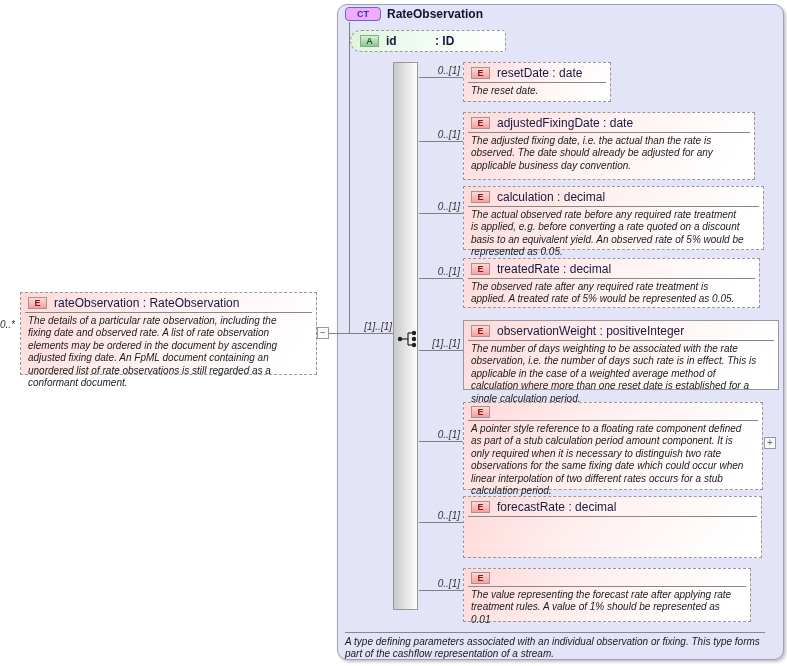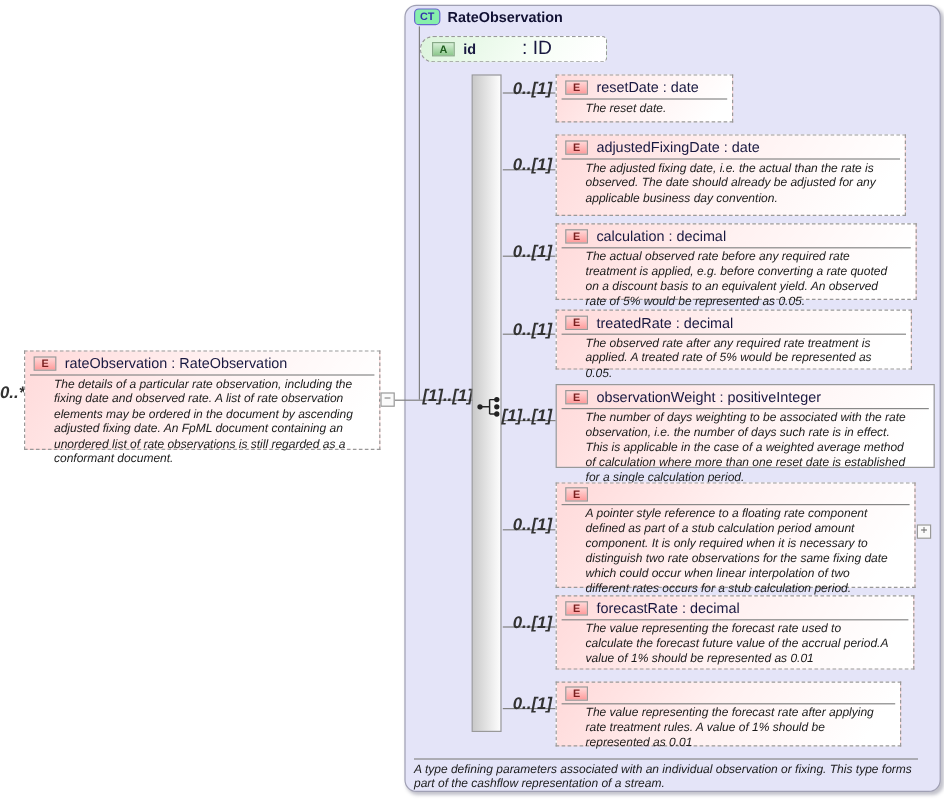--- a/index.html
+++ b/index.html
@@ -7,22 +7,22 @@
   #canvas { position:relative; width:787px; height:666px; background:#ffffff; overflow:hidden; }
 
   
   .ct-container {
     position:absolute; left:337px; top:4px; width:447px; height:656px;
     background:#e4e4f8; border:1px solid #a0a0b4; border-radius:10px;
     box-shadow:2px 2px 3px rgba(120,120,140,.45);
   }
   .ct-header { position:absolute; left:345px; top:7px; display:flex; align-items:center; gap:6px; }
   .ct-badge {
-    display:inline-block; width:22px; height:14px; line-height:12px; text-align:center;
-    font-size:9px; font-weight:bold; color:#3333aa; background:#86efac;
+    display:inline-block; width:36px; height:14px; line-height:12px; text-align:center;
+    font-size:9px; font-weight:bold; color:#3333aa; background:#f0abfc;
     border:1px solid #6666cc; border-radius:4px;
   }
   .ct-title { font-size:12px; font-weight:bold; color:#111133; }
 
   
   .e-badge {
     display:inline-block; width:19px; height:12px; line-height:11px; text-align:center;
     font-size:9px; font-weight:bold; color:#7a1f1f;
     background:linear-gradient(#ffd8d8,#ff9c9c); border:1px solid #999999; flex:0 0 auto;
   }
@@ -35,44 +35,44 @@
   
   .el-box {
     position:absolute;
     background:linear-gradient(125deg,#ffd9d9 0%,#fff1f1 45%,#ffffff 90%);
     border:1px dashed #999999;
   }
   .el-box.required { border-style:solid; }
   .el-header { display:flex; align-items:center; gap:7px; padding:3px 5px 2px 7px; }
   .el-title { font-size:12px; font-weight:normal; color:#181840; white-space:nowrap; }
   .el-rule { border:0; border-top:1px solid #888888; margin:0 4px; }
-  .el-doc { padding:2px 18px 3px 7px; font-size:10px; font-style:italic; color:#1a1a1a; line-height:1.24;margin-left:17px; }
+  .el-doc { padding:2px 18px 3px 7px; font-size:10px; font-style:italic; color:#1a1a1a; line-height:1.24; }
 
   
   .attr-box {
     position:absolute; left:350px; top:30px; width:156px; height:22px;
     background:linear-gradient(125deg,#dcf4dc 0%,#f4fdf4 55%,#ffffff 95%);
     border:1px dashed #999999; border-radius:11px 4px 4px 11px;
     display:flex; align-items:center; gap:7px; padding:0 5px 0 9px;
   }
   .attr-name { font-size:12px; font-weight:bold; color:#181840; width:42px; }
-  .attr-type { font-size:16px; font-weight:normal; color:#181840; }
+  .attr-type { font-size:12px; font-weight:bold; color:#181840; }
 
   
   .seq-bar {
     position:absolute; left:393px; top:62px; width:25px; height:548px;
     background:linear-gradient(to right,#c9c9c9,#fdfdfd);
     border:1px solid #999999;
   }
 
   
   .hline { position:absolute; border-top:1px solid #808080; height:0; }
   .vline { position:absolute; border-left:1px solid #808080; width:0; }
   .card-label {
-    position:absolute; font-size:14px; font-style:italic; font-weight:bold;
+    position:absolute; font-size:10px; font-style:italic; font-weight:normal;
     color:#333333; text-align:right; white-space:nowrap;
   }
 
   
   .toggle {
     position:absolute; width:12px; height:12px; background:#fafafa;
     border:1px solid #999999; color:#666666; font-size:10px; line-height:10px;
     text-align:center; cursor:pointer;
   }
 
@@ -198,21 +198,20 @@
     <div class="el-doc">A pointer style reference to a floating rate component defined as part of a stub calculation period amount component. It is only required when it is necessary to distinguish two rate observations for the same fixing date which could occur when linear interpolation of two different rates occurs for a stub calculation period.</div>
   </div>
   <div class="toggle" style="left:764px; top:437px;">+</div>
 
   <div class="el-box" style="left:463px; top:496px; width:299px; height:62px;">
     <div class="el-header">
       <span class="e-badge">E</span>
       <span class="el-title"><span>forecastRate</span><span> : </span><span>decimal</span></span>
     </div>
     <hr class="el-rule">
-    <div class="el-doc">The value representing the forecast rate used to calculate the forecast future value of the accrual period.A value of 1% should be represented as 0.01</div>
   </div>
 
   <div class="el-box" style="left:463px; top:568px; width:288px; height:54px;">
     <div class="el-header">
       <span class="e-badge">E</span>
     </div>
     <hr class="el-rule">
     <div class="el-doc">The value representing the forecast rate after applying rate treatment rules. A value of 1% should be represented as 0.01</div>
   </div>
 

